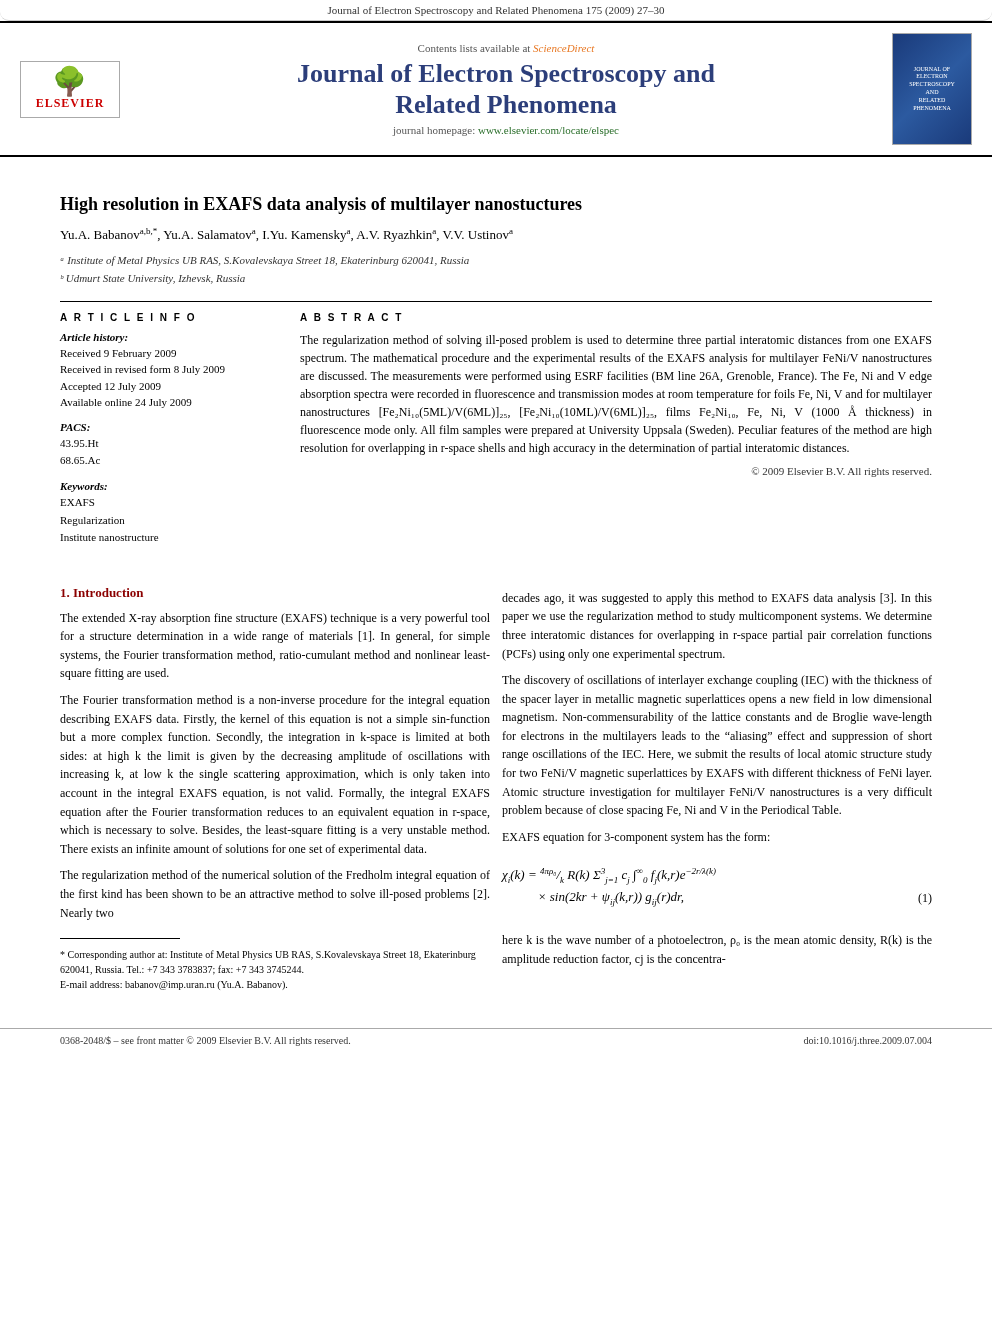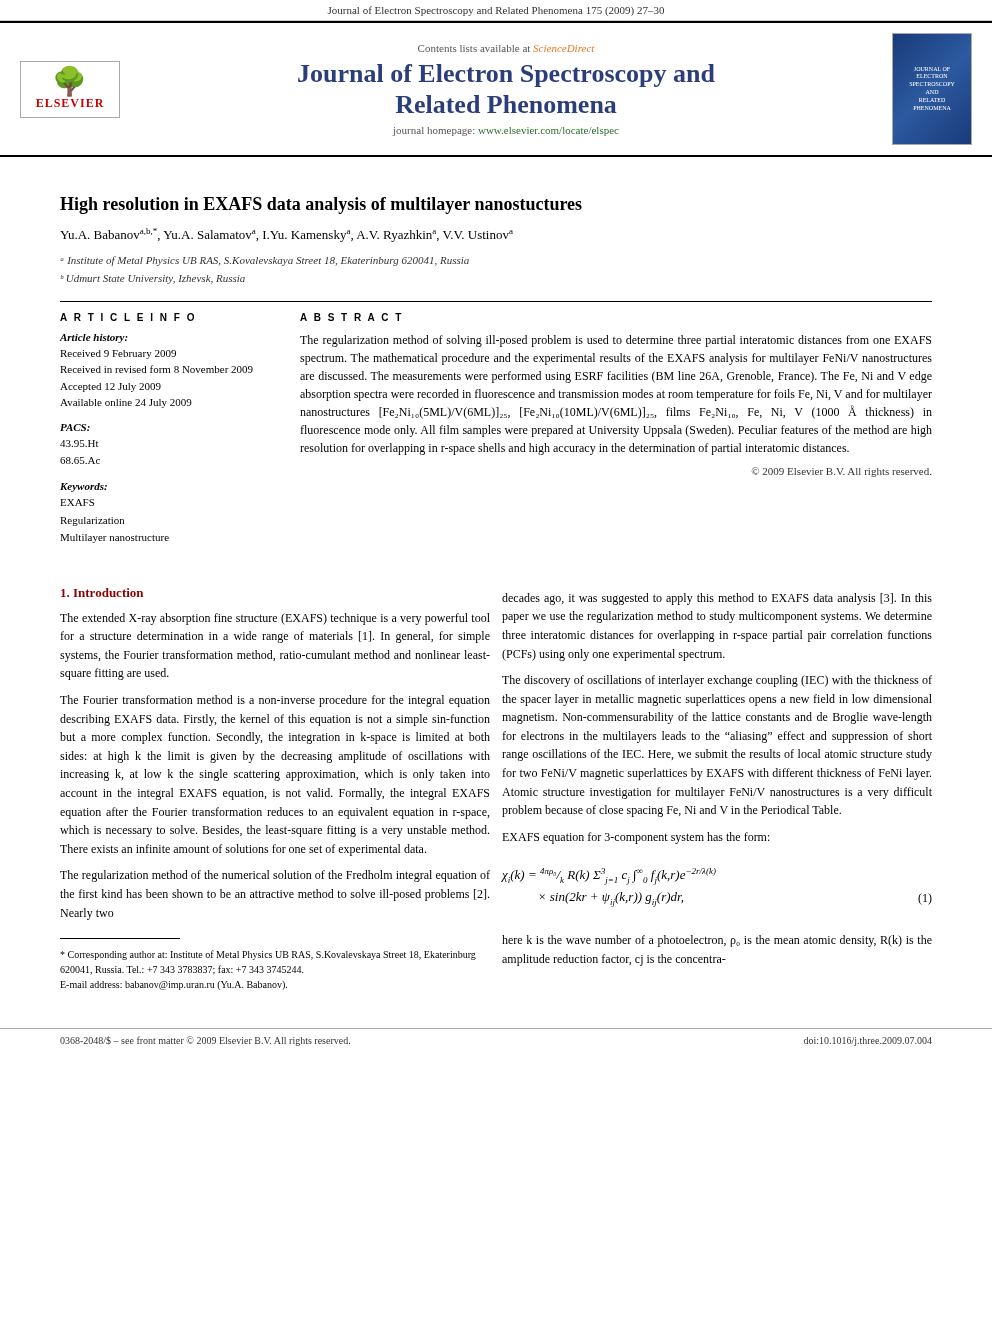--- a/index.html
+++ b/index.html
@@ -13,20 +13,21 @@
     }
 
     
     .top-bar {
       background: #fff;
       border-bottom: 1px solid #ccc;
       text-align: center;
       padding: 4px 0;
       font-size: 11px;
       color: #333;
+      border-radius: 9px;
     }
 
     
     .journal-header {
       display: flex;
       align-items: center;
       border-bottom: 2px solid #000;
       border-top: 2px solid #000;
       padding: 10px 20px;
       gap: 16px;
@@ -347,36 +348,36 @@
   </div>
 
   <div class="two-col">
 
     <div class="left-col">
       <div class="section-label">A R T I C L E   I N F O</div>
 
       <div class="info-group">
         <div class="info-group-title">Article history:</div>
         <p>Received 9 February 2009</p>
-        <p>Received in revised form 8 November 2009</p>
+        <p>Received in revised form 8 July 2009</p>
         <p>Accepted 12 July 2009</p>
         <p>Available online 24 July 2009</p>
       </div>
 
       <div class="info-group">
         <div class="info-group-title">PACS:</div>
         <p class="keyword-item">43.95.Ht</p>
         <p class="keyword-item">68.65.Ac</p>
       </div>
 
       <div class="info-group">
         <div class="info-group-title">Keywords:</div>
         <p class="keyword-item">EXAFS</p>
         <p class="keyword-item">Regularization</p>
-        <p class="keyword-item">Multilayer nanostructure</p>
+        <p class="keyword-item">Institute nanostructure</p>
       </div>
     </div>
 
     <div class="right-col">
       <div class="section-label">A B S T R A C T</div>
       <div class="abstract-text">The regularization method of solving ill-posed problem is used to determine three partial interatomic distances from one EXAFS spectrum. The mathematical procedure and the experimental results of the EXAFS analysis for multilayer FeNi/V nanostructures are discussed. The measurements were performed using ESRF facilities (BM line 26A, Grenoble, France). The Fe, Ni and V edge absorption spectra were recorded in fluorescence and transmission modes at room temperature for foils Fe, Ni, V and for multilayer nanostructures [Fe₂Ni₁₀(5ML)/V(6ML)]₂₅, [Fe₂Ni₁₀(10ML)/V(6ML)]₂₅, films Fe₂Ni₁₀, Fe, Ni, V (1000 Å thickness) in fluorescence mode only. All film samples were prepared at University Uppsala (Sweden). Peculiar features of the method are high resolution for overlapping in r-space shells and high accuracy in the determination of partial interatomic distances.</div>
       <div class="copyright-line">© 2009 Elsevier B.V. All rights reserved.</div>
     </div>
   </div>
 

